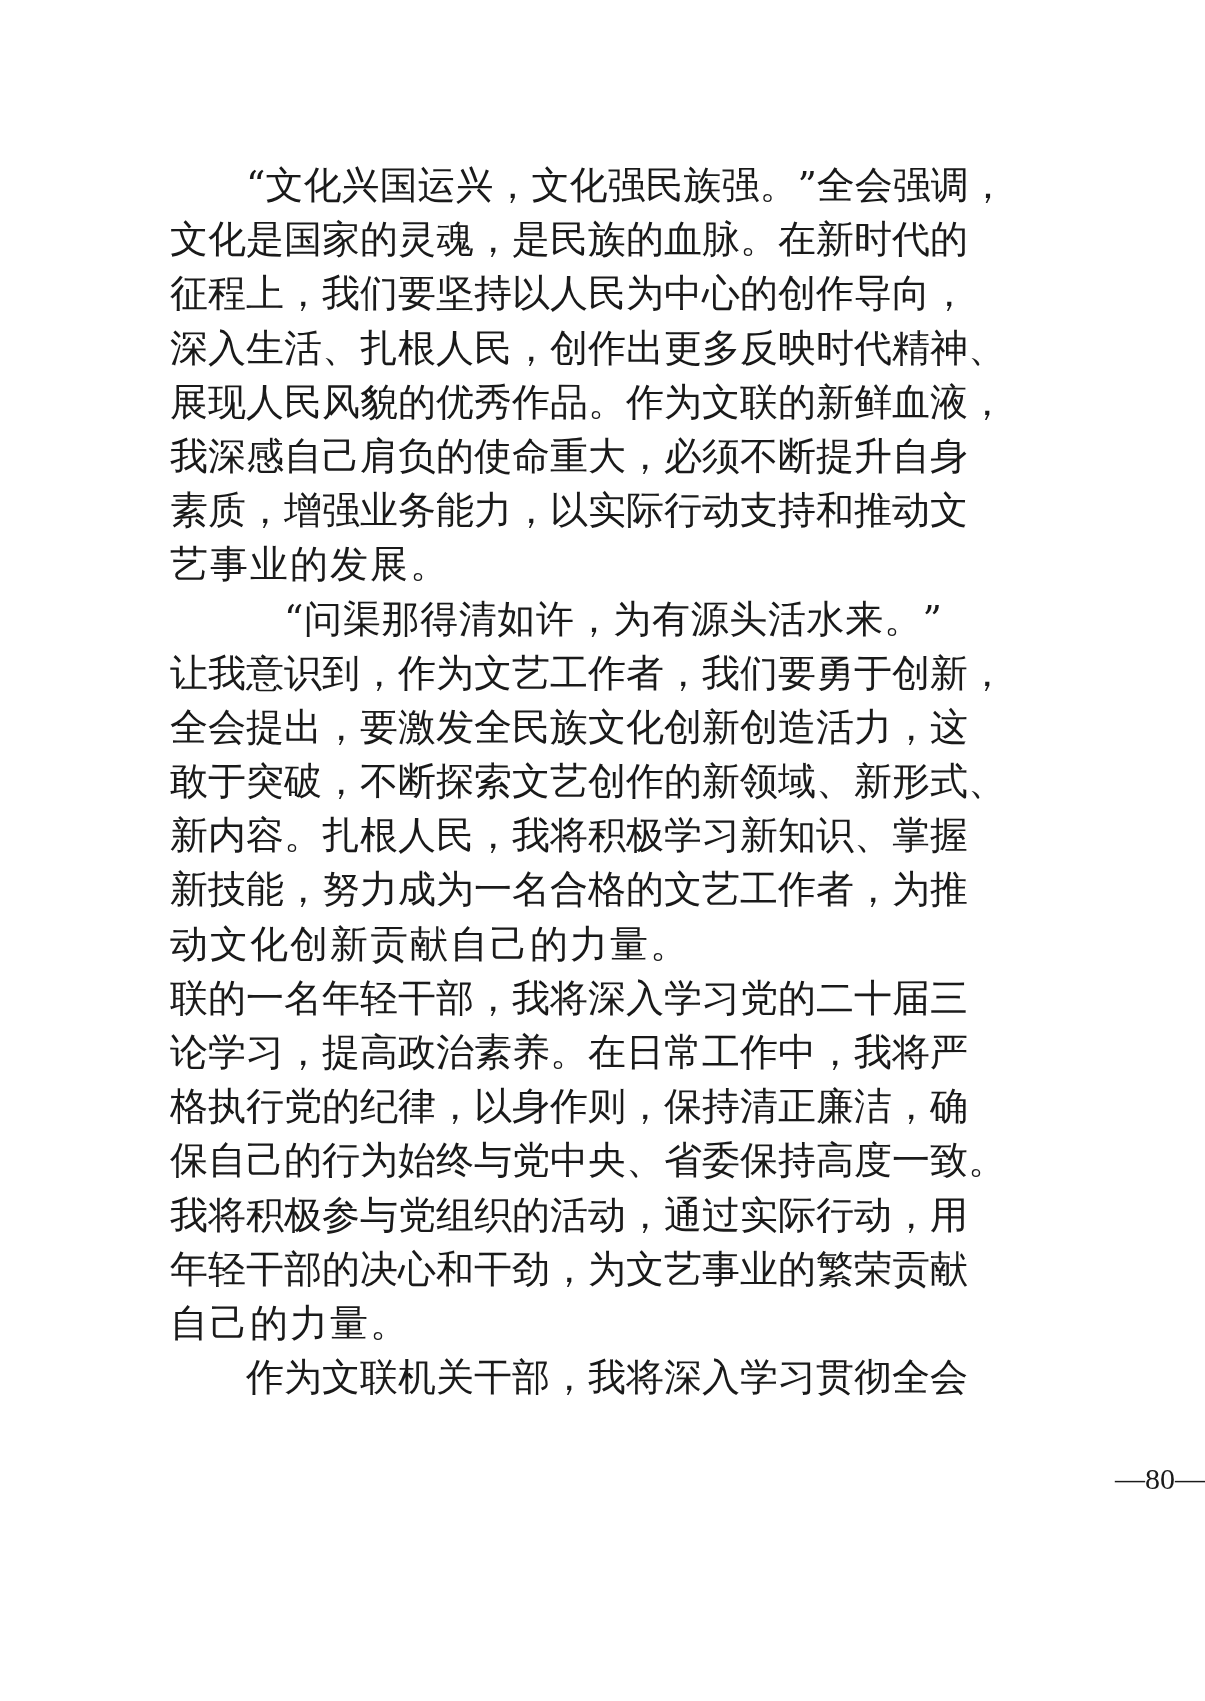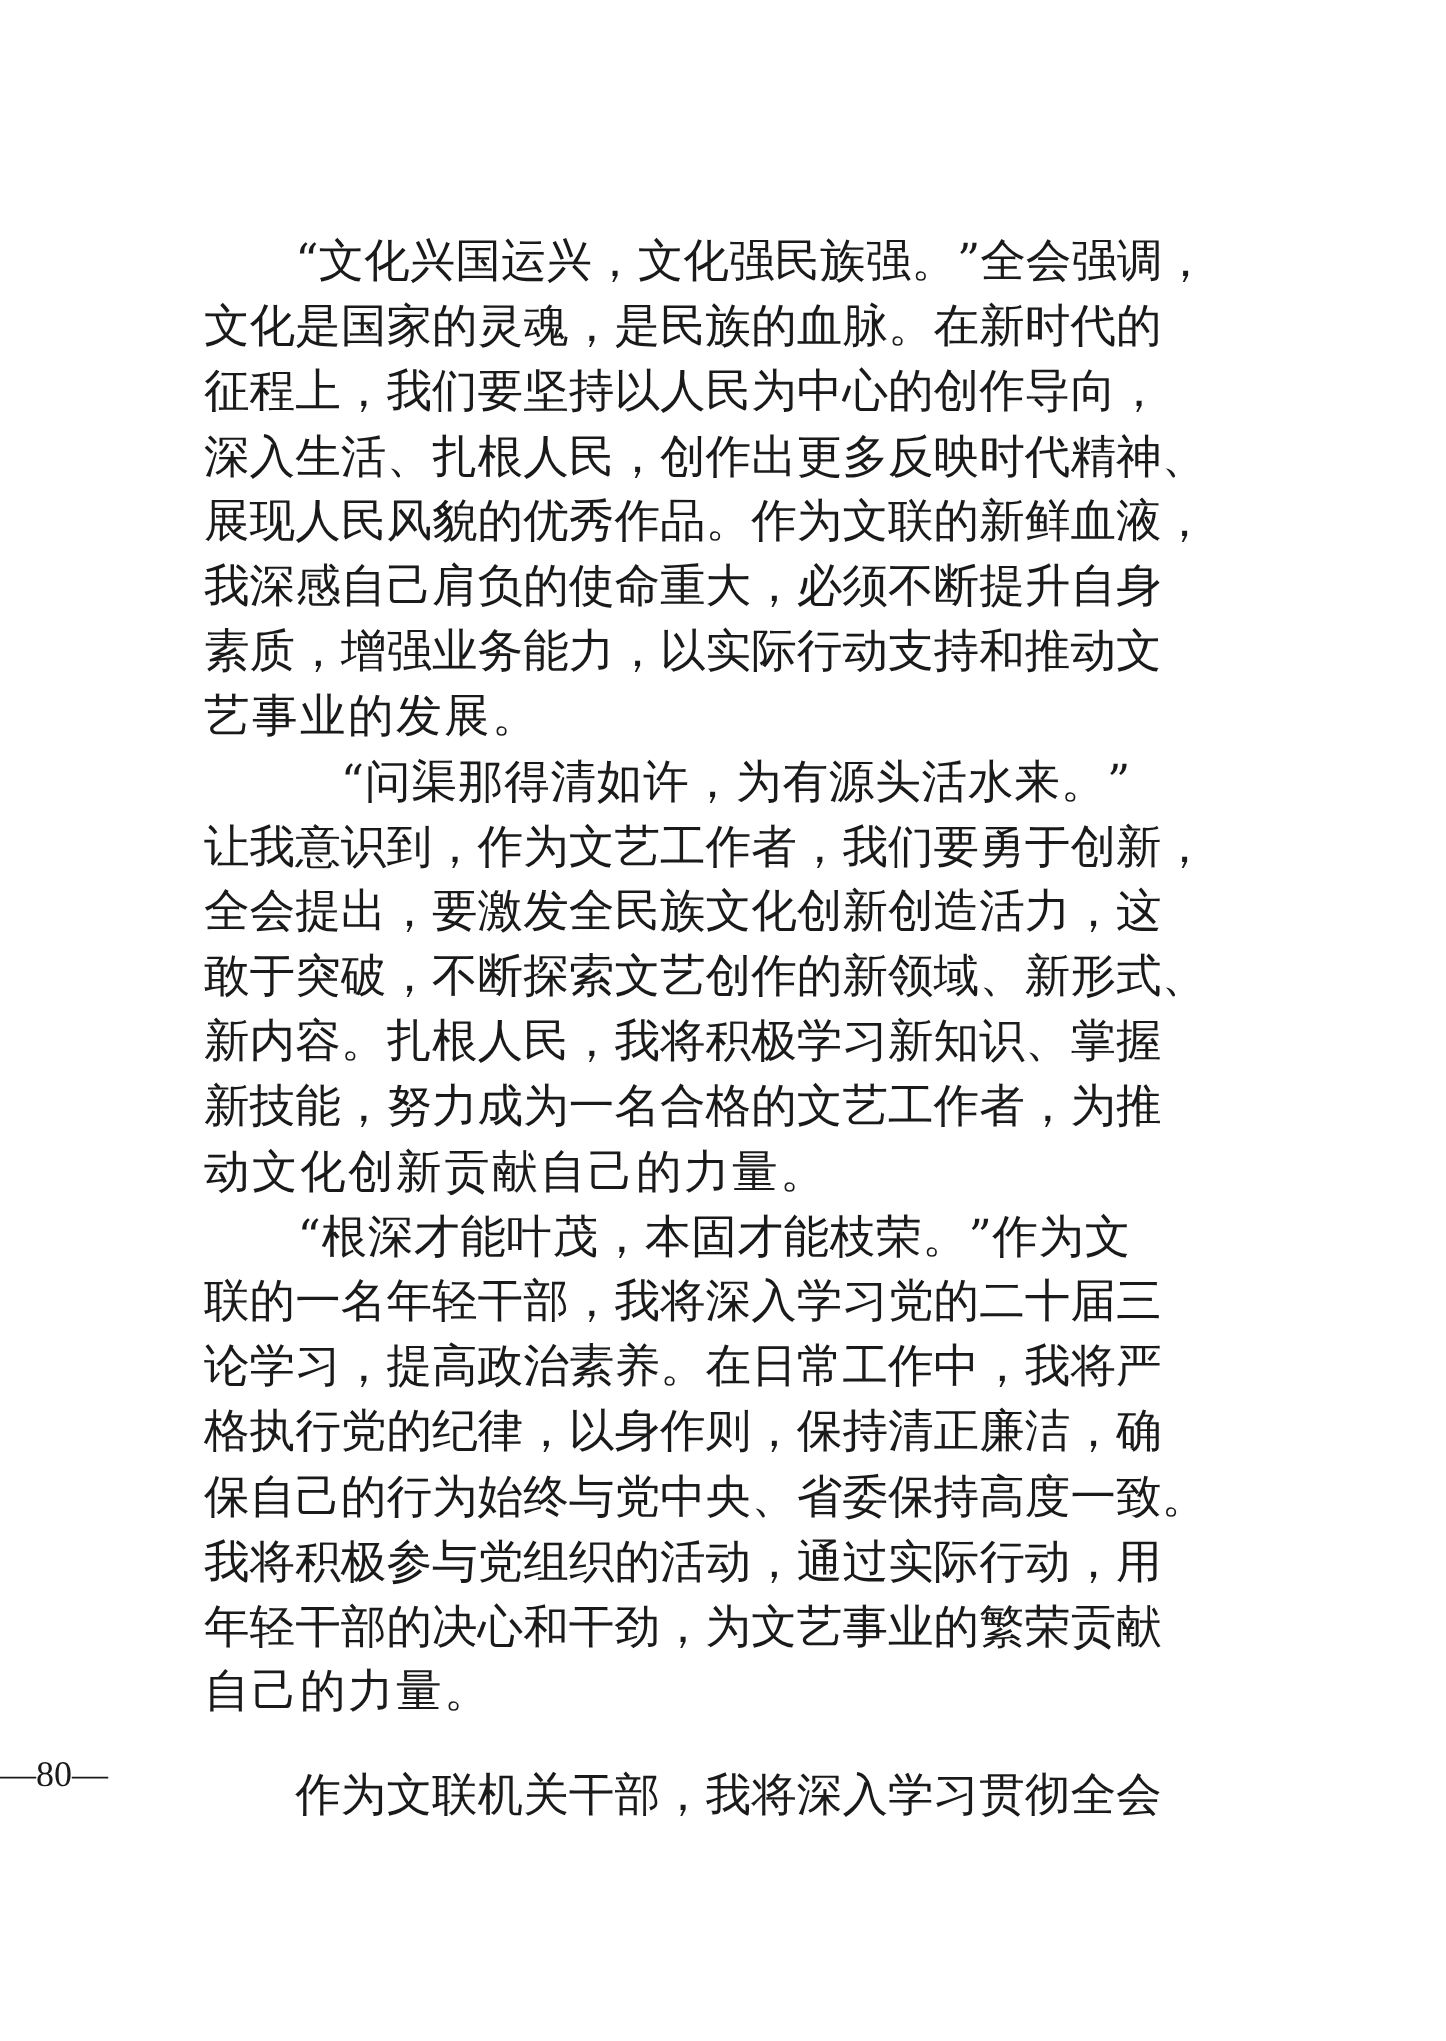--- a/index.html
+++ b/index.html
@@ -36,29 +36,29 @@
       font-size: 38px;
       white-space: nowrap;
       text-align: justify;
       text-align-last: justify;
       letter-spacing: 0;
     }
     .line.last {
       text-align-last: left;
       letter-spacing: 2px;
     }
-    .line.indent2 { padding-left: 76px; margin-top: 32px; }
+    .line.indent2 { padding-left: 76px; }
     .line.indent3 { padding-left: 114px; }
     .line.indent-q { padding-left: 78px; }
     .page-number {
       position: absolute;
       left: 0;
       width: 1205px;
       top: 1462px;
-      text-align: left;
+      text-align: right;
       font-size: 30px;
       font-family: "Liberation Serif", "DejaVu Serif", serif;
       color: #1a1a1a;
     }
   </style>
 </head>
 <body>
 
 <div class="page">
   <div class="body-text">
@@ -78,21 +78,20 @@
       <span class="line indent3">“问渠那得清如许，为有源头活水来。”</span>
       <span class="line">让我意识到，作为文艺工作者，我们要勇于创新，</span>
       <span class="line">全会提出，要激发全民族文化创新创造活力，这</span>
       <span class="line">敢于突破，不断探索文艺创作的新领域、新形式、</span>
       <span class="line">新内容。扎根人民，我将积极学习新知识、掌握</span>
       <span class="line">新技能，努力成为一名合格的文艺工作者，为推</span>
       <span class="line last">动文化创新贡献自己的力量。</span>
     </div>
 
     <div>
-      <span class="line indent-q">“根深才能叶茂，本固才能枝荣。”作为文</span>
       <span class="line">联的一名年轻干部，我将深入学习党的二十届三</span>
       <span class="line">论学习，提高政治素养。在日常工作中，我将严</span>
       <span class="line">格执行党的纪律，以身作则，保持清正廉洁，确</span>
       <span class="line">保自己的行为始终与党中央、省委保持高度一致。</span>
       <span class="line">我将积极参与党组织的活动，通过实际行动，用</span>
       <span class="line">年轻干部的决心和干劲，为文艺事业的繁荣贡献</span>
       <span class="line last">自己的力量。</span>
     </div>
 
     <div>

